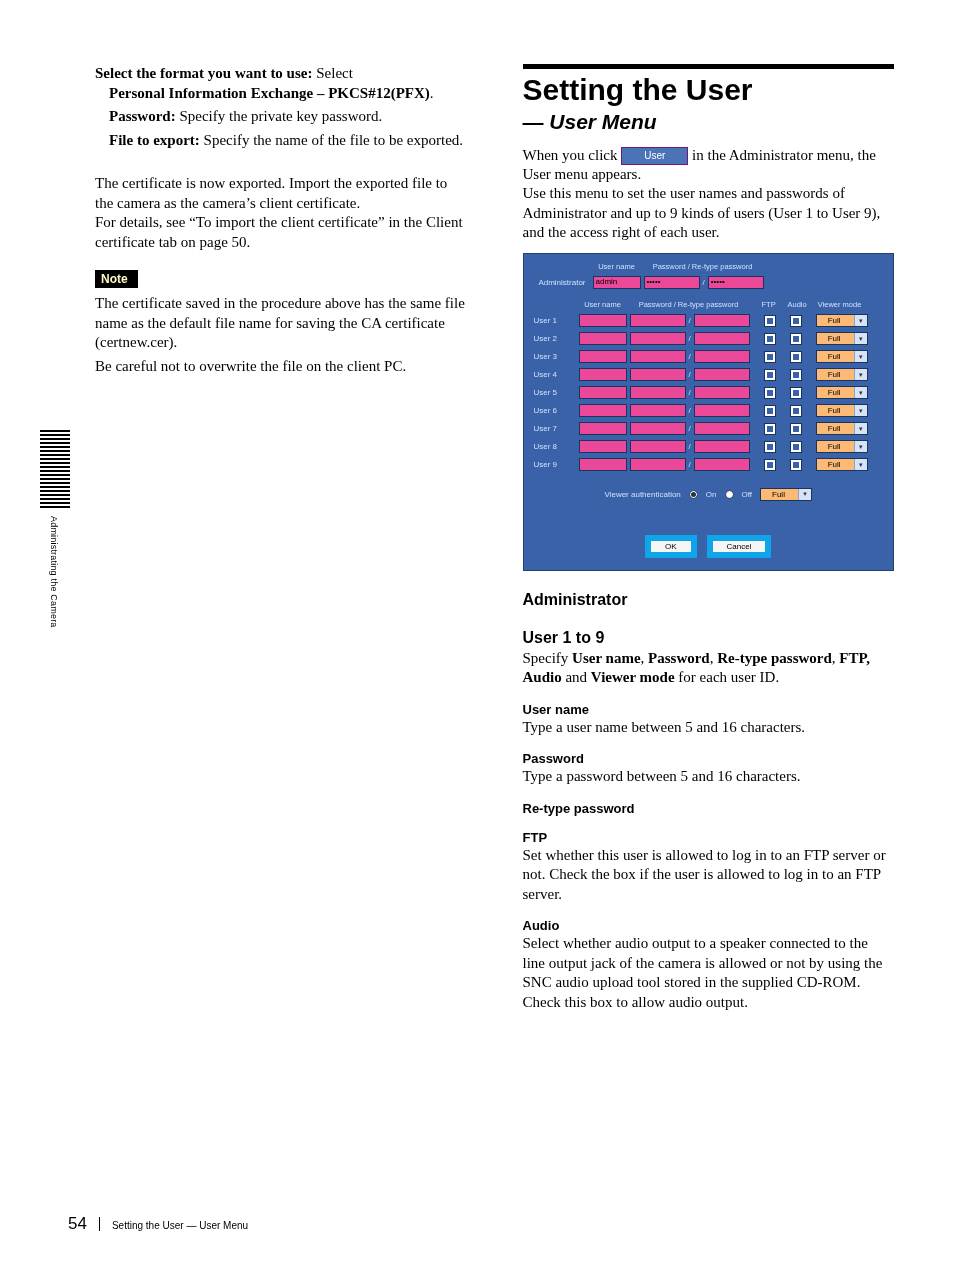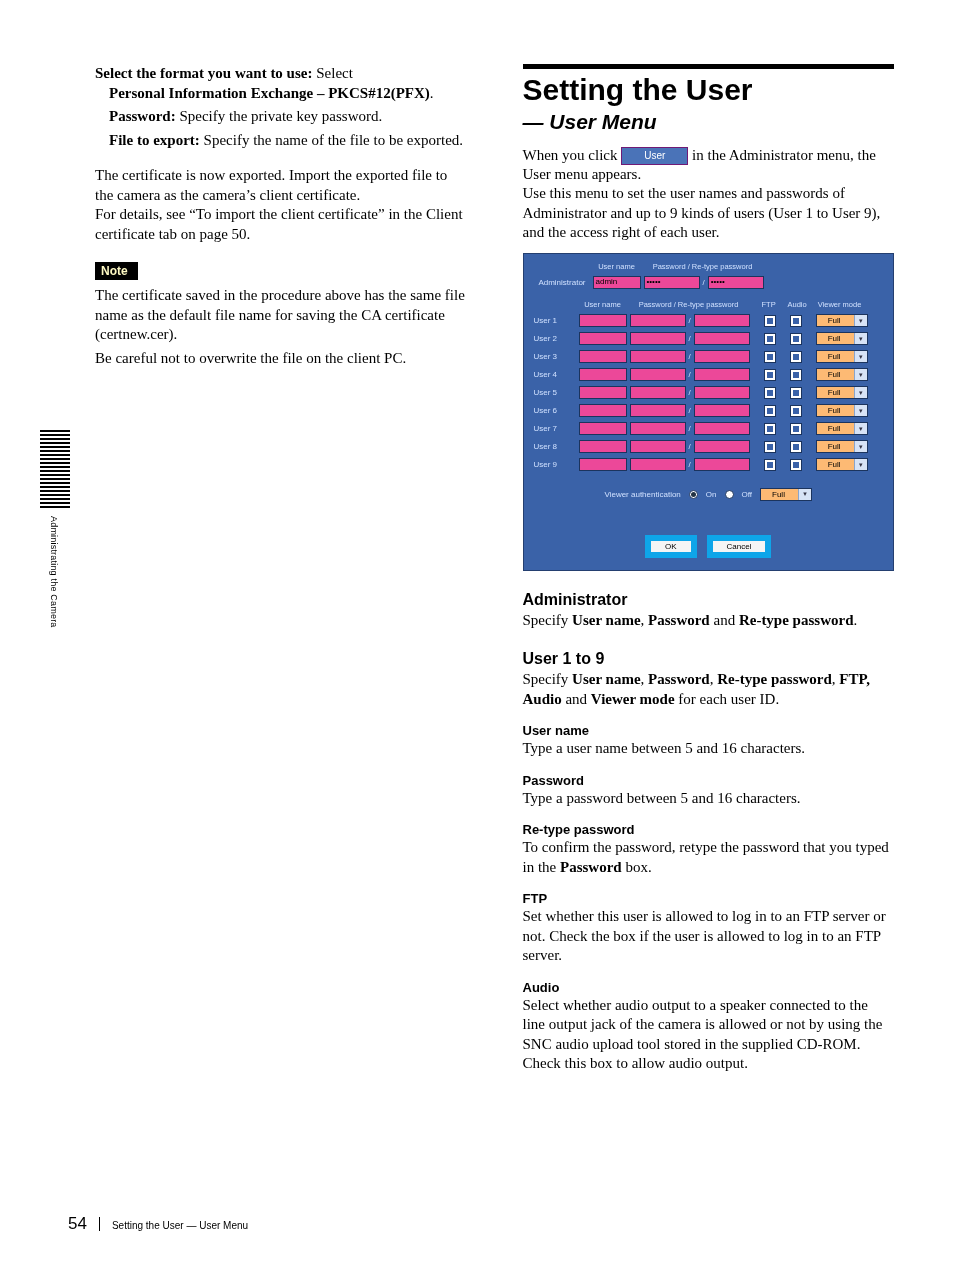--- a/index.html
+++ b/index.html
@@ -16,21 +16,21 @@
     display: flex;
     padding: 64px 60px 0 95px;
     gap: 56px;
   }
   .col { flex: 1; min-width: 0; }
   .col-left { max-width: 380px; }
   .col-right { max-width: 386px; }
 
   .indent { margin-left: 14px; }
   .para { margin-bottom: 4px; line-height: 1.3; }
-  .block { margin-top: 16px; line-height: 1.3; }
+  .block { margin-top: 24px; line-height: 1.3; }
 
   .note-label {
     display: inline-block;
     background: #000;
     color: #fef9c3;
     font-weight: bold;
     font-family: Arial, sans-serif;
     font-size: 12px;
     padding: 2px 10px 2px 6px;
     margin-top: 14px;
@@ -449,39 +449,33 @@
         </span>
       </div>
 
       <div class="btn-row">
         <span class="ui-btn">OK</span>
         <span class="ui-btn">Cancel</span>
       </div>
     </div>
 
     <div class="h2">Administrator</div>
-    <div class="para">
-      <span>Specify </span><b>User name</b><span>, </span><b>Password</b><span> and </span><b>Re-type password</b><span>.</span>
-    </div>
 
     <div class="h2">User 1 to 9</div>
     <div class="para">
       <span>Specify </span><b>User name</b><span>, </span><b>Password</b><span>, </span><b>Re-type password</b><span>, </span><b>FTP, Audio</b><span> and </span><b>Viewer mode</b><span> for each user ID.</span>
     </div>
 
     <div class="h3">User name</div>
     <div class="para">Type a user name between 5 and 16 characters.</div>
 
     <div class="h3">Password</div>
     <div class="para">Type a password between 5 and 16 characters.</div>
 
     <div class="h3">Re-type password</div>
-    <div class="para">
-      <span>To confirm the password, retype the password that you typed in the </span><b>Password</b><span> box.</span>
-    </div>
 
     <div class="h3">FTP</div>
     <div class="para">Set whether this user is allowed to log in to an FTP server or not. Check the box if the user is allowed to log in to an FTP server.</div>
 
     <div class="h3">Audio</div>
     <div class="para">Select whether audio output to a speaker connected to the line output jack of the camera is allowed or not by using the SNC audio upload tool stored in the supplied CD-ROM. Check this box to allow audio output.</div>
   </div>
 </div>
 
 <div class="footer">

